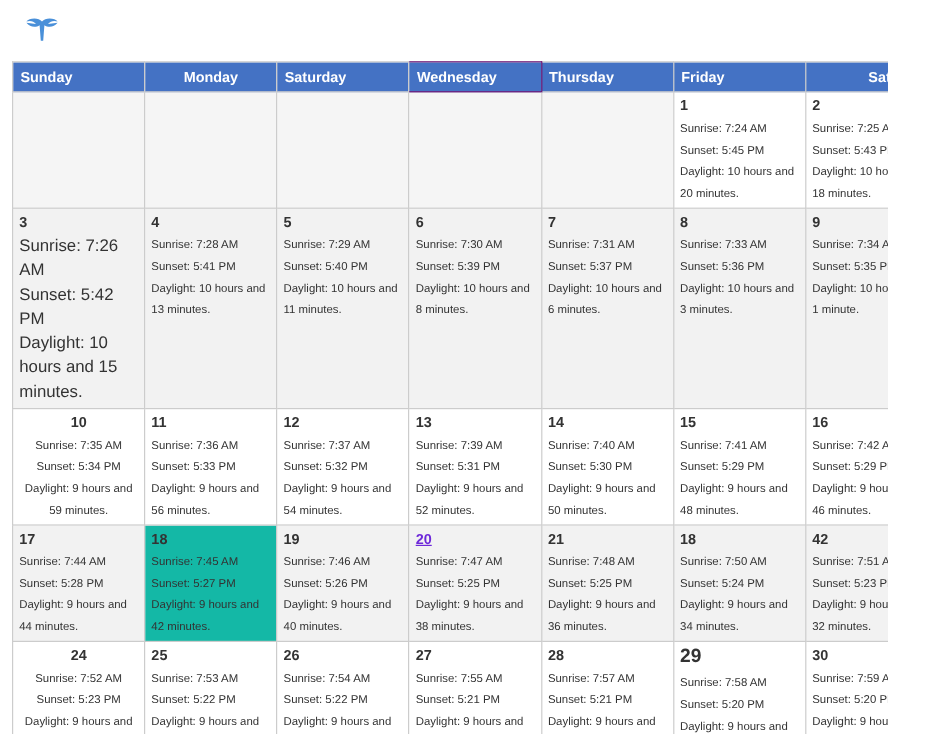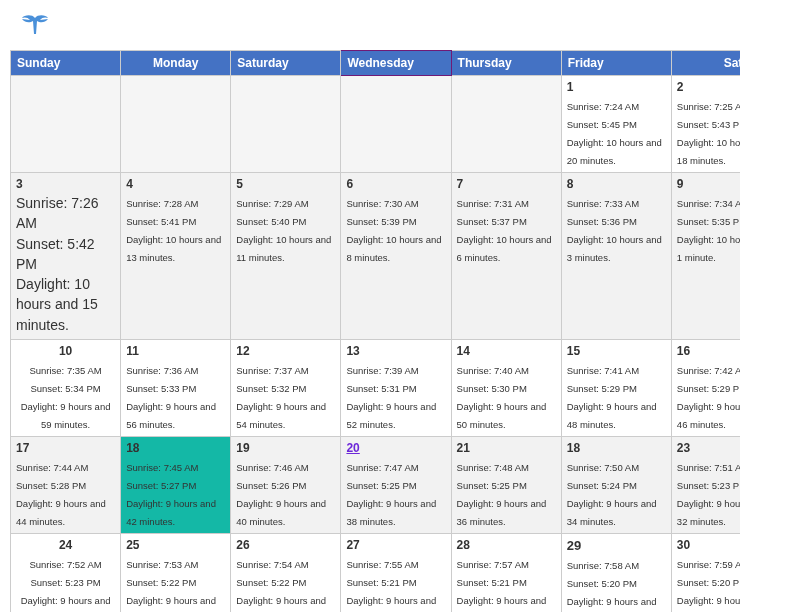--- a/index.html
+++ b/index.html
@@ -114,41 +114,41 @@
 Daylight: 9 hours and 40 minutes.</span></td>
           <td style="vertical-align: top; border: 1px solid rgb(204, 204, 204); padding: 4px 5px; background: rgb(242, 242, 242); height: 93px;"><span style="font-size: 12px; font-weight: bold; color: #6d28d9; display: block; margin-bottom: 2px; text-decoration: underline;">20</span><span style="font-size: 9.5px; color: rgb(51, 51, 51); line-height: 1.45; white-space: pre-line;">Sunrise: 7:47 AM
 Sunset: 5:25 PM
 Daylight: 9 hours and 38 minutes.</span></td>
           <td style="vertical-align: top; border: 1px solid rgb(204, 204, 204); padding: 4px 5px; background: rgb(242, 242, 242); height: 93px;"><span style="font-size: 12px; font-weight: bold; color: rgb(51, 51, 51); display: block; margin-bottom: 2px;">21</span><span style="font-size: 9.5px; color: rgb(51, 51, 51); line-height: 1.45; white-space: pre-line;">Sunrise: 7:48 AM
 Sunset: 5:25 PM
 Daylight: 9 hours and 36 minutes.</span></td>
           <td style="vertical-align: top; border: 1px solid rgb(204, 204, 204); padding: 4px 5px; background: rgb(242, 242, 242); height: 93px;"><span style="font-size: 12px; font-weight: bold; color: rgb(51, 51, 51); display: block; margin-bottom: 2px;">18</span><span style="font-size: 9.5px; color: rgb(51, 51, 51); line-height: 1.45; white-space: pre-line;">Sunrise: 7:50 AM
 Sunset: 5:24 PM
 Daylight: 9 hours and 34 minutes.</span></td>
-          <td style="vertical-align: top; border: 1px solid rgb(204, 204, 204); padding: 4px 5px; background: rgb(242, 242, 242); height: 93px;"><span style="font-size: 12px; font-weight: bold; color: rgb(51, 51, 51); display: block; margin-bottom: 2px;">23</span><span style="font-size: 9.5px; color: rgb(51, 51, 51); line-height: 1.45; white-space: pre-line;">Sunrise: 7:51 AM
+          <td style="vertical-align: top; border: 1px solid rgb(204, 204, 204); padding: 4px 5px; background: rgb(242, 242, 242); height: 93px;"><span style="font-size: 12px; font-weight: bold; color: rgb(51, 51, 51); display: block; margin-bottom: 2px;">42</span><span style="font-size: 9.5px; color: rgb(51, 51, 51); line-height: 1.45; white-space: pre-line;">Sunrise: 7:51 AM
 Sunset: 5:23 PM
 Daylight: 9 hours and 32 minutes.</span></td>
         </tr>
         <tr>
           <td style="vertical-align: top; border: 1px solid rgb(204, 204, 204); padding: 4px 5px; background: rgb(255, 255, 255); height: 93px; text-align: center;"><span style="font-size: 12px; font-weight: bold; color: rgb(51, 51, 51); display: block; margin-bottom: 2px;">24</span><span style="font-size: 9.5px; color: rgb(51, 51, 51); line-height: 1.45; white-space: pre-line;">Sunrise: 7:52 AM
 Sunset: 5:23 PM
 Daylight: 9 hours and 30 minutes.</span></td>
           <td style="vertical-align: top; border: 1px solid rgb(204, 204, 204); padding: 4px 5px; background: rgb(255, 255, 255); height: 93px;"><span style="font-size: 12px; font-weight: bold; color: rgb(51, 51, 51); display: block; margin-bottom: 2px;">25</span><span style="font-size: 9.5px; color: rgb(51, 51, 51); line-height: 1.45; white-space: pre-line;">Sunrise: 7:53 AM
 Sunset: 5:22 PM
 Daylight: 9 hours and 29 minutes.</span></td>
           <td style="vertical-align: top; border: 1px solid rgb(204, 204, 204); padding: 4px 5px; background: rgb(255, 255, 255); height: 93px;"><span style="font-size: 12px; font-weight: bold; color: rgb(51, 51, 51); display: block; margin-bottom: 2px;">26</span><span style="font-size: 9.5px; color: rgb(51, 51, 51); line-height: 1.45; white-space: pre-line;">Sunrise: 7:54 AM
 Sunset: 5:22 PM
 Daylight: 9 hours and 27 minutes.</span></td>
           <td style="vertical-align: top; border: 1px solid rgb(204, 204, 204); padding: 4px 5px; background: rgb(255, 255, 255); height: 93px;"><span style="font-size: 12px; font-weight: bold; color: rgb(51, 51, 51); display: block; margin-bottom: 2px;">27</span><span style="font-size: 9.5px; color: rgb(51, 51, 51); line-height: 1.45; white-space: pre-line;">Sunrise: 7:55 AM
 Sunset: 5:21 PM
 Daylight: 9 hours and 25 minutes.</span></td>
           <td style="vertical-align: top; border: 1px solid rgb(204, 204, 204); padding: 4px 5px; background: rgb(255, 255, 255); height: 93px;"><span style="font-size: 12px; font-weight: bold; color: rgb(51, 51, 51); display: block; margin-bottom: 2px;">28</span><span style="font-size: 9.5px; color: rgb(51, 51, 51); line-height: 1.45; white-space: pre-line;">Sunrise: 7:57 AM
 Sunset: 5:21 PM
 Daylight: 9 hours and 24 minutes.</span></td>
-          <td style="vertical-align: top; border: 1px solid rgb(204, 204, 204); padding: 4px 5px; background: rgb(255, 255, 255); height: 93px;"><span style="font-size: 13px; font-weight: bold; color: rgb(51, 51, 51); display: block; margin-bottom: 2px;">29</span><span style="font-size: 9.5px; color: rgb(51, 51, 51); line-height: 1.45; white-space: pre-line;">Sunrise: 7:58 AM
+          <td style="vertical-align: top; border: 1px solid rgb(204, 204, 204); padding: 4px 5px; background: rgb(255, 255, 255); height: 93px;"><span style="font-size: 16px; font-weight: bold; color: rgb(51, 51, 51); display: block; margin-bottom: 2px;">29</span><span style="font-size: 9.5px; color: rgb(51, 51, 51); line-height: 1.45; white-space: pre-line;">Sunrise: 7:58 AM
 Sunset: 5:20 PM
 Daylight: 9 hours and 22 minutes.</span></td>
           <td style="vertical-align: top; border: 1px solid rgb(204, 204, 204); padding: 4px 5px; background: rgb(255, 255, 255); height: 93px;"><span style="font-size: 12px; font-weight: bold; color: rgb(51, 51, 51); display: block; margin-bottom: 2px;">30</span><span style="font-size: 9.5px; color: rgb(51, 51, 51); line-height: 1.45; white-space: pre-line;">Sunrise: 7:59 AM
 Sunset: 5:20 PM
 Daylight: 9 hours and 21 minutes.</span></td>
         </tr>
       </tbody>
   </table>
 </div>
 

